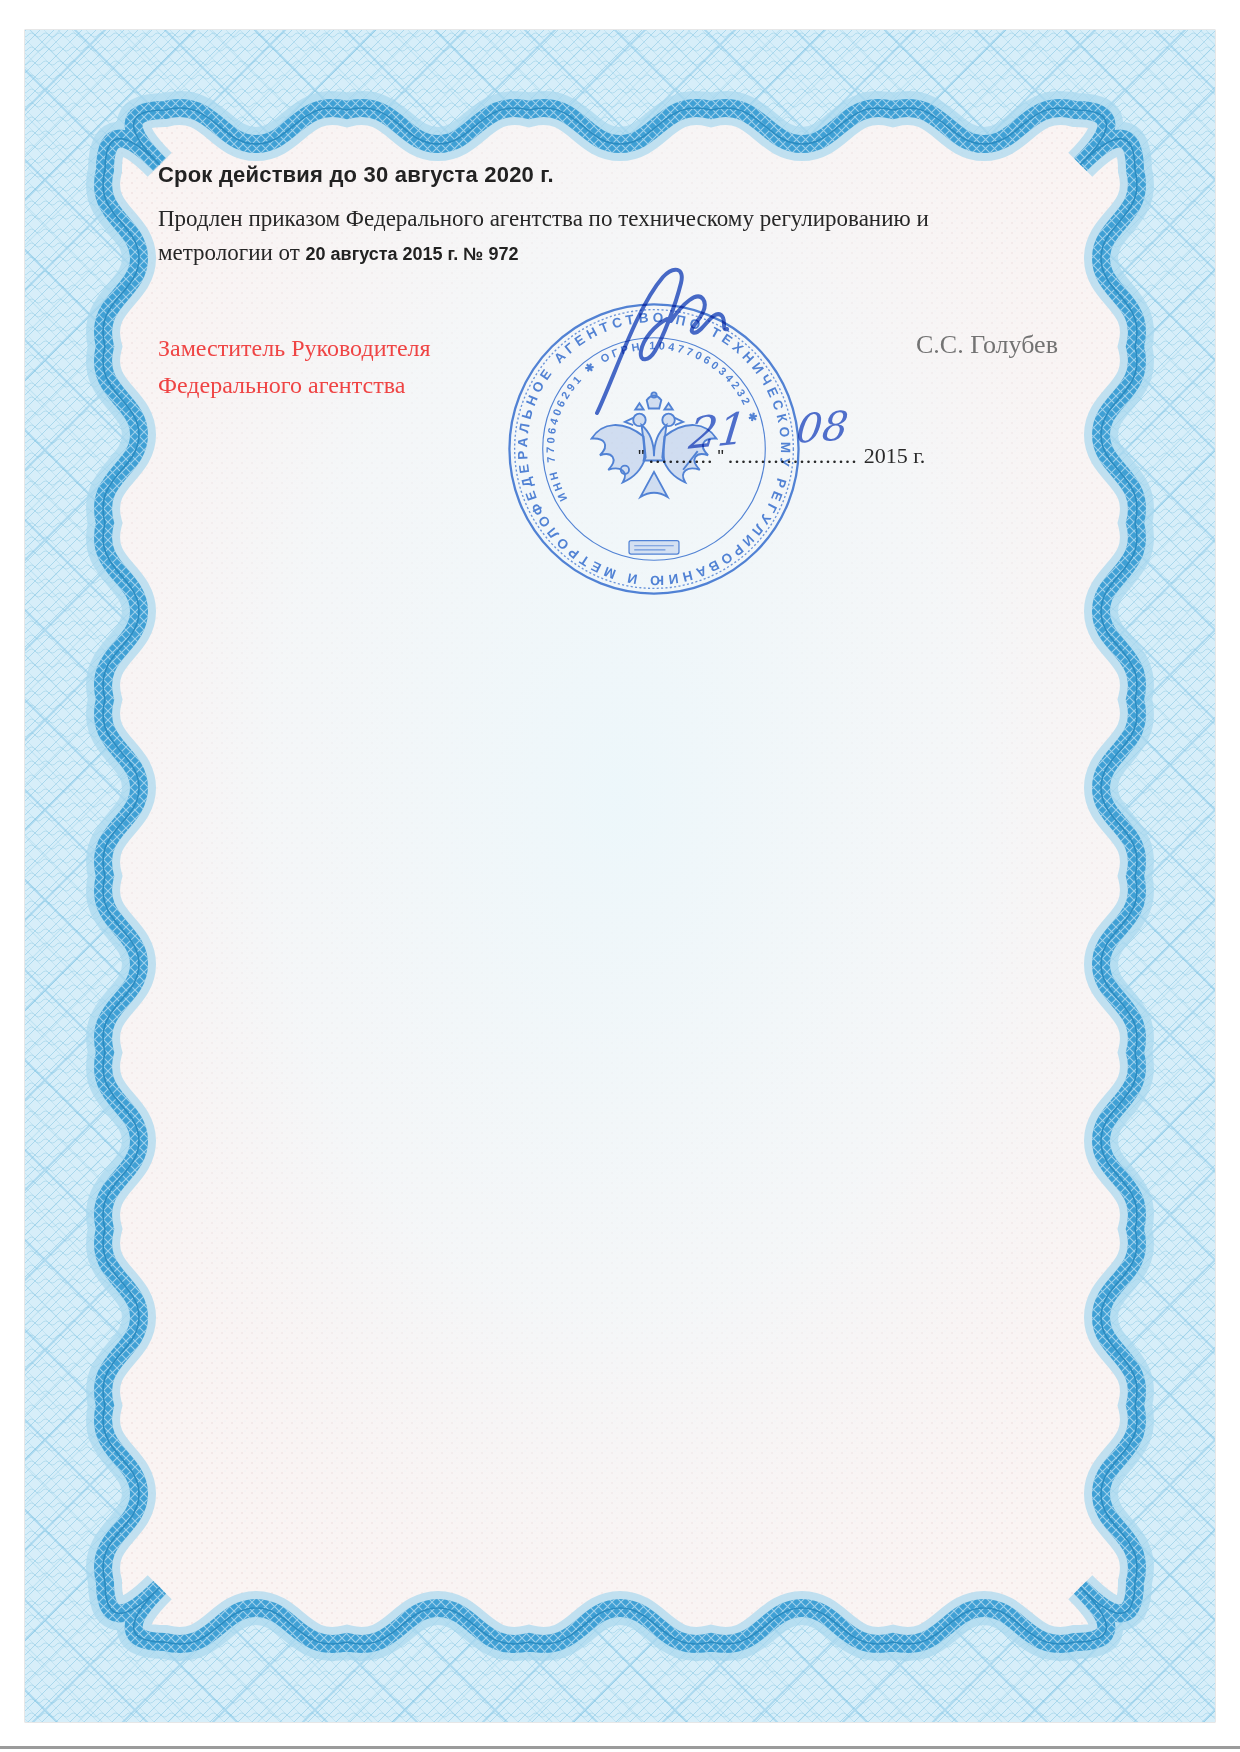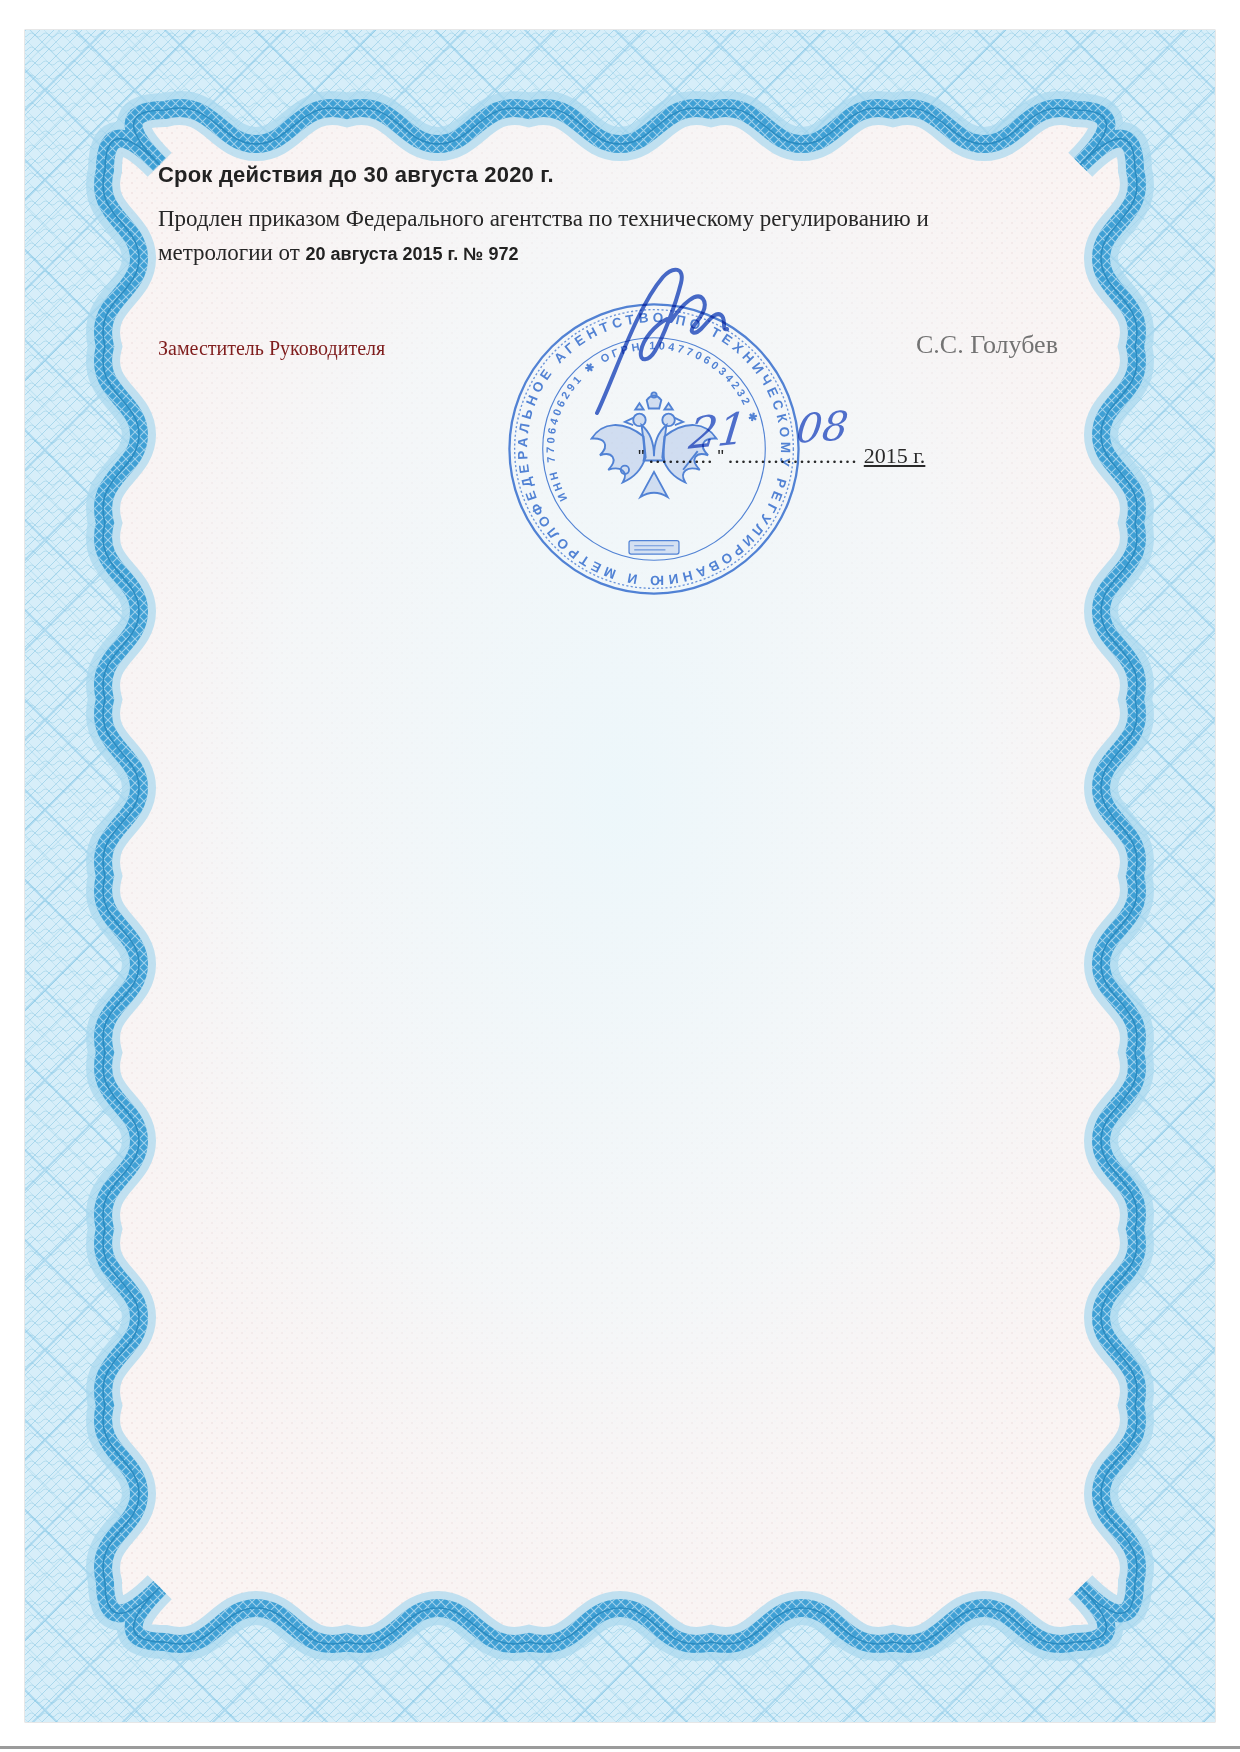--- a/index.html
+++ b/index.html
@@ -12,29 +12,29 @@
   .heading{
     left:158px;top:162px;font-family:"Liberation Sans",sans-serif;
     font-weight:700;font-size:22px;letter-spacing:.2px;color:#222;
   }
   .para{
     left:158px;top:202px;width:780px;font-size:23px;line-height:34px;color:#262626;
   }
   .para .bold-dates{
     font-family:"Liberation Sans",sans-serif;font-weight:700;font-size:18px;color:#222;
   }
-  .signer{left:158px;top:330px;font-size:20px;line-height:37px;color:#7f1d1d;}
+  .signer{left:158px;top:330px;font-size:24px;line-height:37px;color:#ef4444;}
   .signer-name{left:916px;top:330px;font-size:26px;color:#737373;}
   .date-row{
     left:634px;top:443px;font-size:22px;color:#2b2b2b;z-index:4;
     mix-blend-mode:multiply;white-space:nowrap;
   }
   .date-row .dots{letter-spacing:1px;}
   .date-row .q{margin:0 4px;font-family:"Liberation Sans",sans-serif;font-size:18px;}
-  .date-row .yr{margin-left:6px;text-decoration:underline;}
+  .date-row .yr{margin-left:6px;}
   .stamp-svg{position:absolute;left:498px;top:293px;z-index:2;mix-blend-mode:multiply;filter:blur(.3px);opacity:.95;}
   .sig-svg{position:absolute;left:575px;top:255px;z-index:5;mix-blend-mode:multiply;}
   .hand{
     position:absolute;z-index:5;color:#3f63cc;font-style:italic;
     font-family:"DejaVu Serif",serif;mix-blend-mode:multiply;opacity:.9;
   }
   .hand-day{left:690px;top:405px;font-size:44px;transform:skewX(-12deg) rotate(-6deg);}
   .hand-month{left:797px;top:404px;font-size:40px;transform:skewX(-10deg) rotate(-4deg);}
   .scan-edge{position:absolute;left:0;top:1746px;width:1240px;height:3px;background:#9b9b9b;z-index:6;}
 </style>
@@ -122,20 +122,21 @@
 <svg class="sig-svg" width="210" height="185" viewBox="0 0 210 185">
   <path d="M22,158 C40,120 62,52 88,22 C98,11 110,12 106,28 C100,52 88,82 80,96 C74,106 64,108 66,96 C68,84 80,70 92,64 M96,66 C108,48 122,36 128,44 C134,52 124,64 118,72 C114,78 120,80 126,74 C134,66 140,56 146,60 C152,64 146,76 152,74" fill="none" stroke="#3a5fc8" stroke-width="4" stroke-linecap="round" stroke-linejoin="round" opacity="0.92"></path>
 </svg>
 
 <div class="txt heading">Срок действия до 30 августа 2020 г.</div>
 
 <div class="txt para"><span>Продлен приказом Федерального агентства по техническому регулированию и метрологии от </span><span class="bold-dates">20 августа 2015 г. № 972</span></div>
 
 <div class="txt signer">
   <div>Заместитель Руководителя</div>
+  <div>Федерального агентства</div>
 </div>
 
 <div class="txt signer-name">С.С. Голубев</div>
 
 <div class="txt date-row"><span class="q">"</span><span class="dots">..........</span><span class="q">"</span><span class="dots">....................</span><span class="yr">2015 г.</span></div>
 
 <div class="hand hand-day">21</div>
 <div class="hand hand-month">08</div>
 
 <div class="scan-edge"></div>

